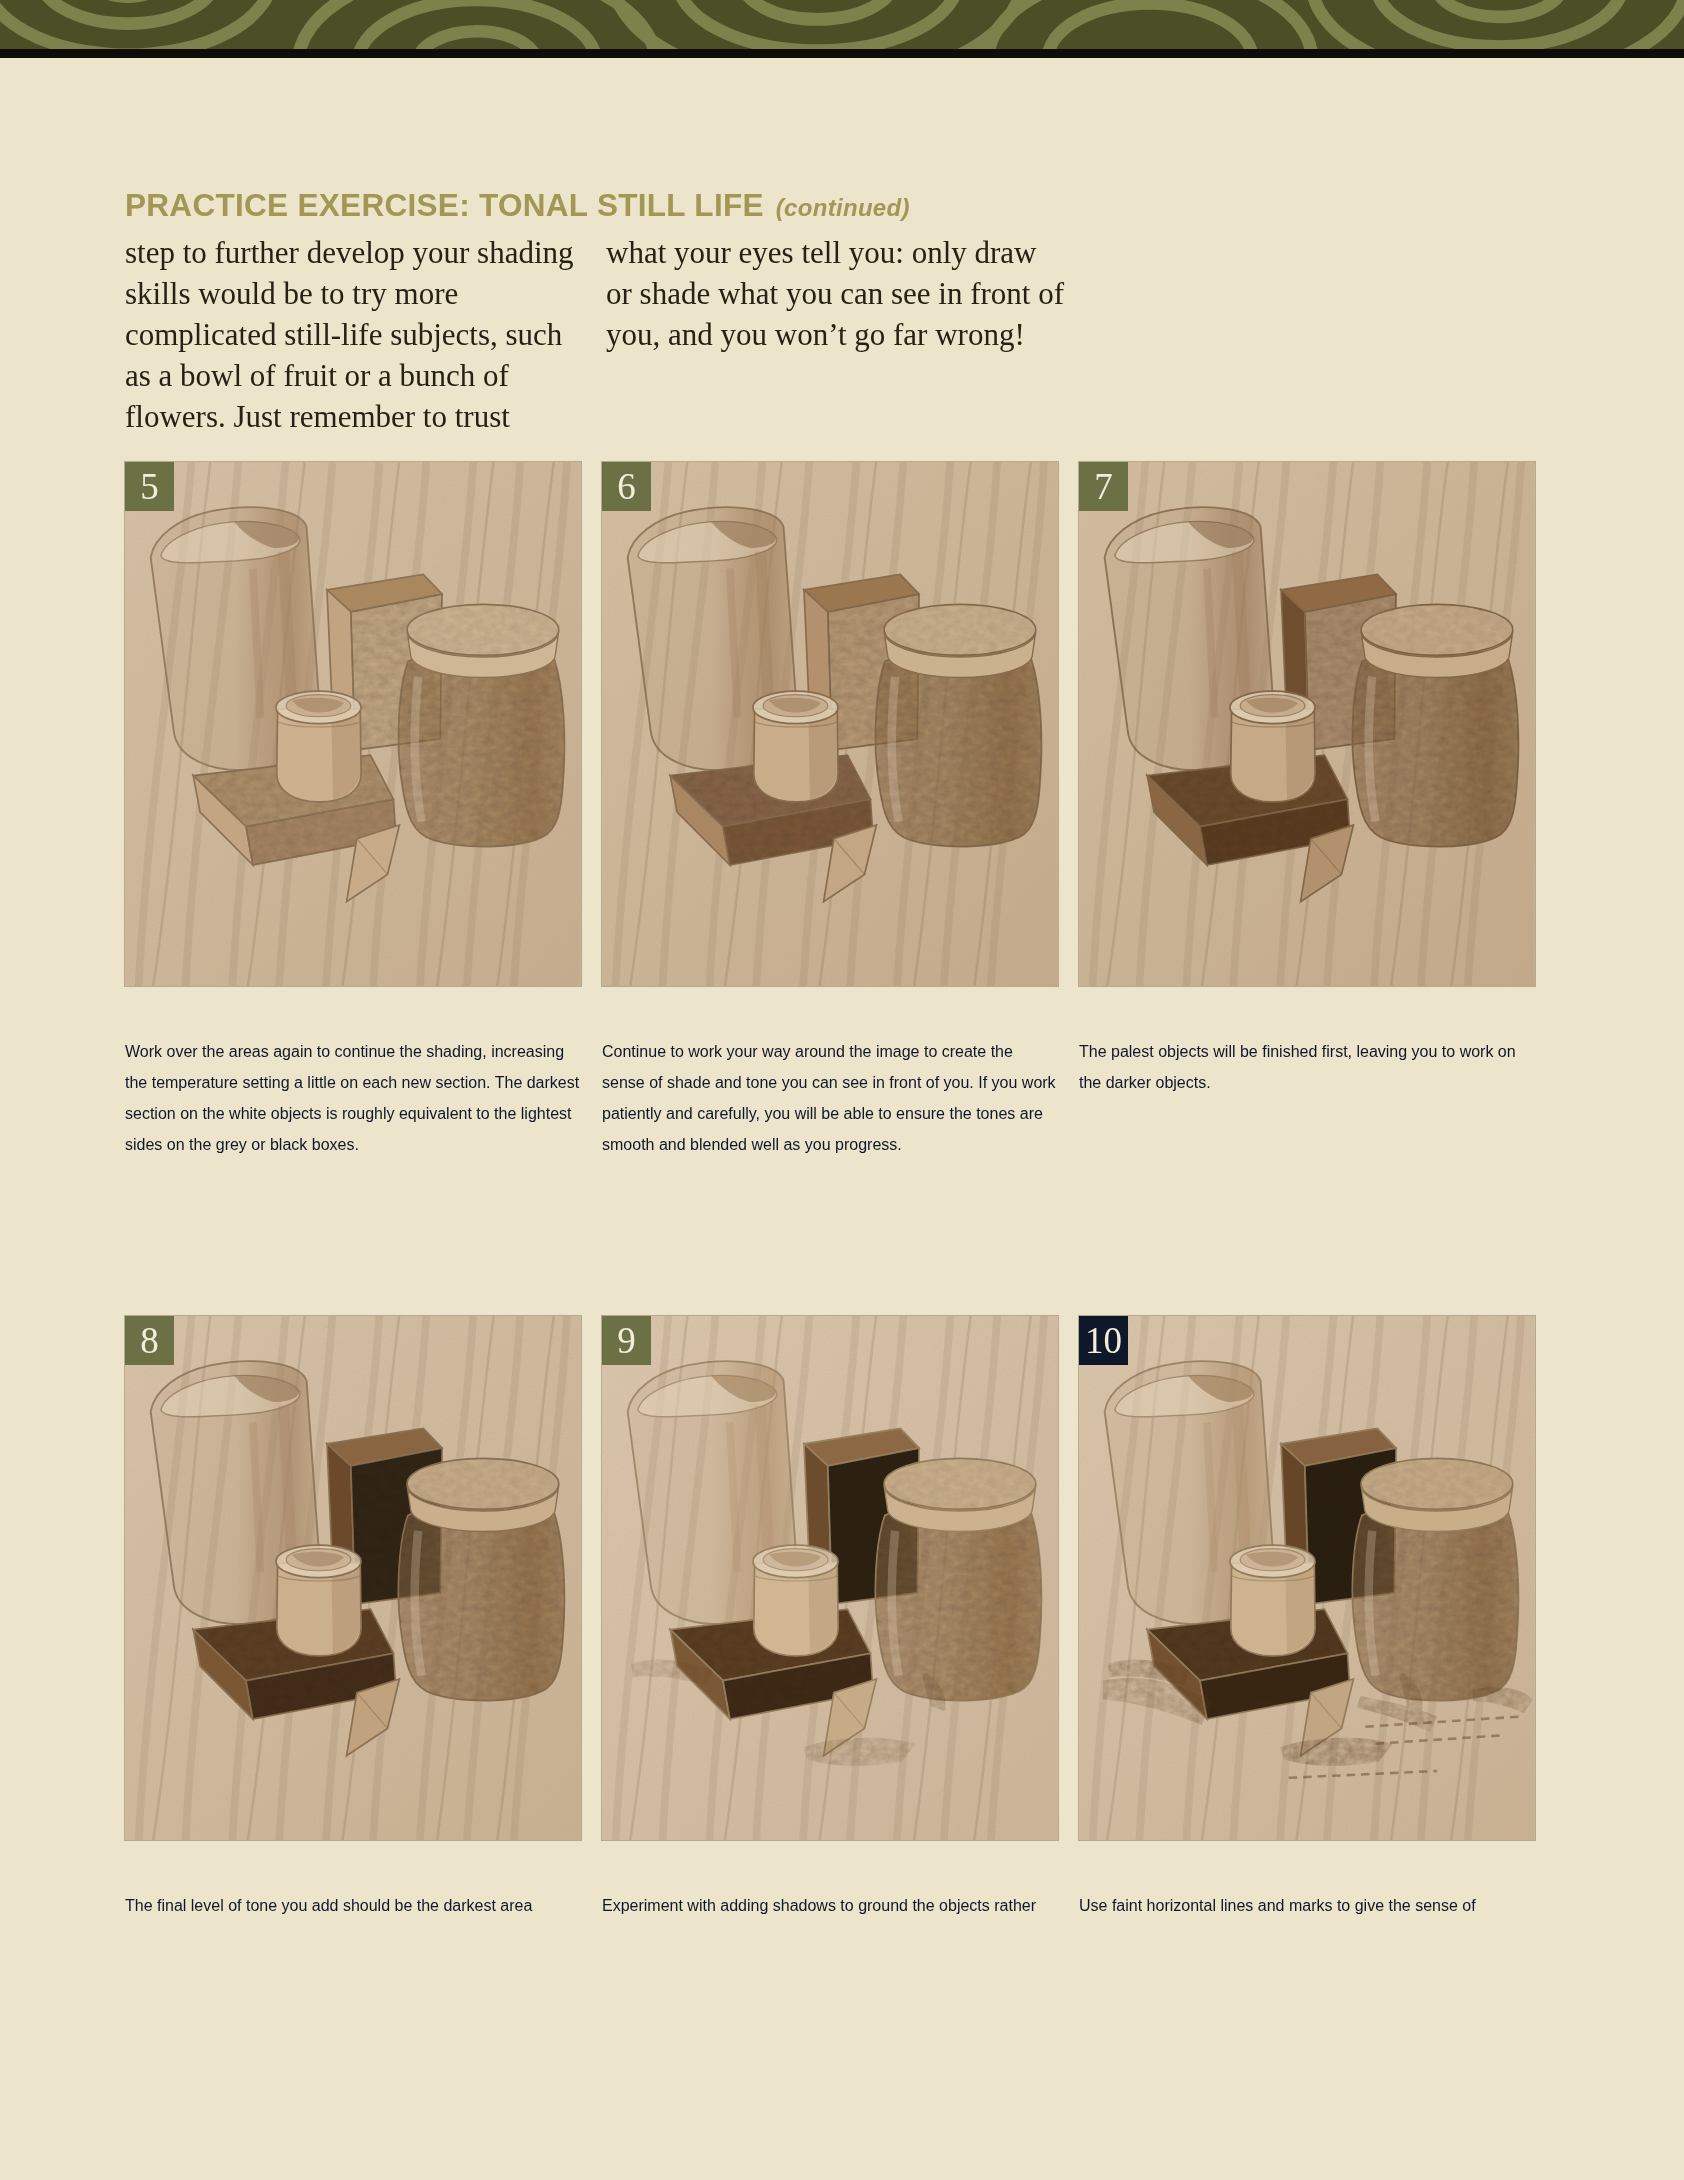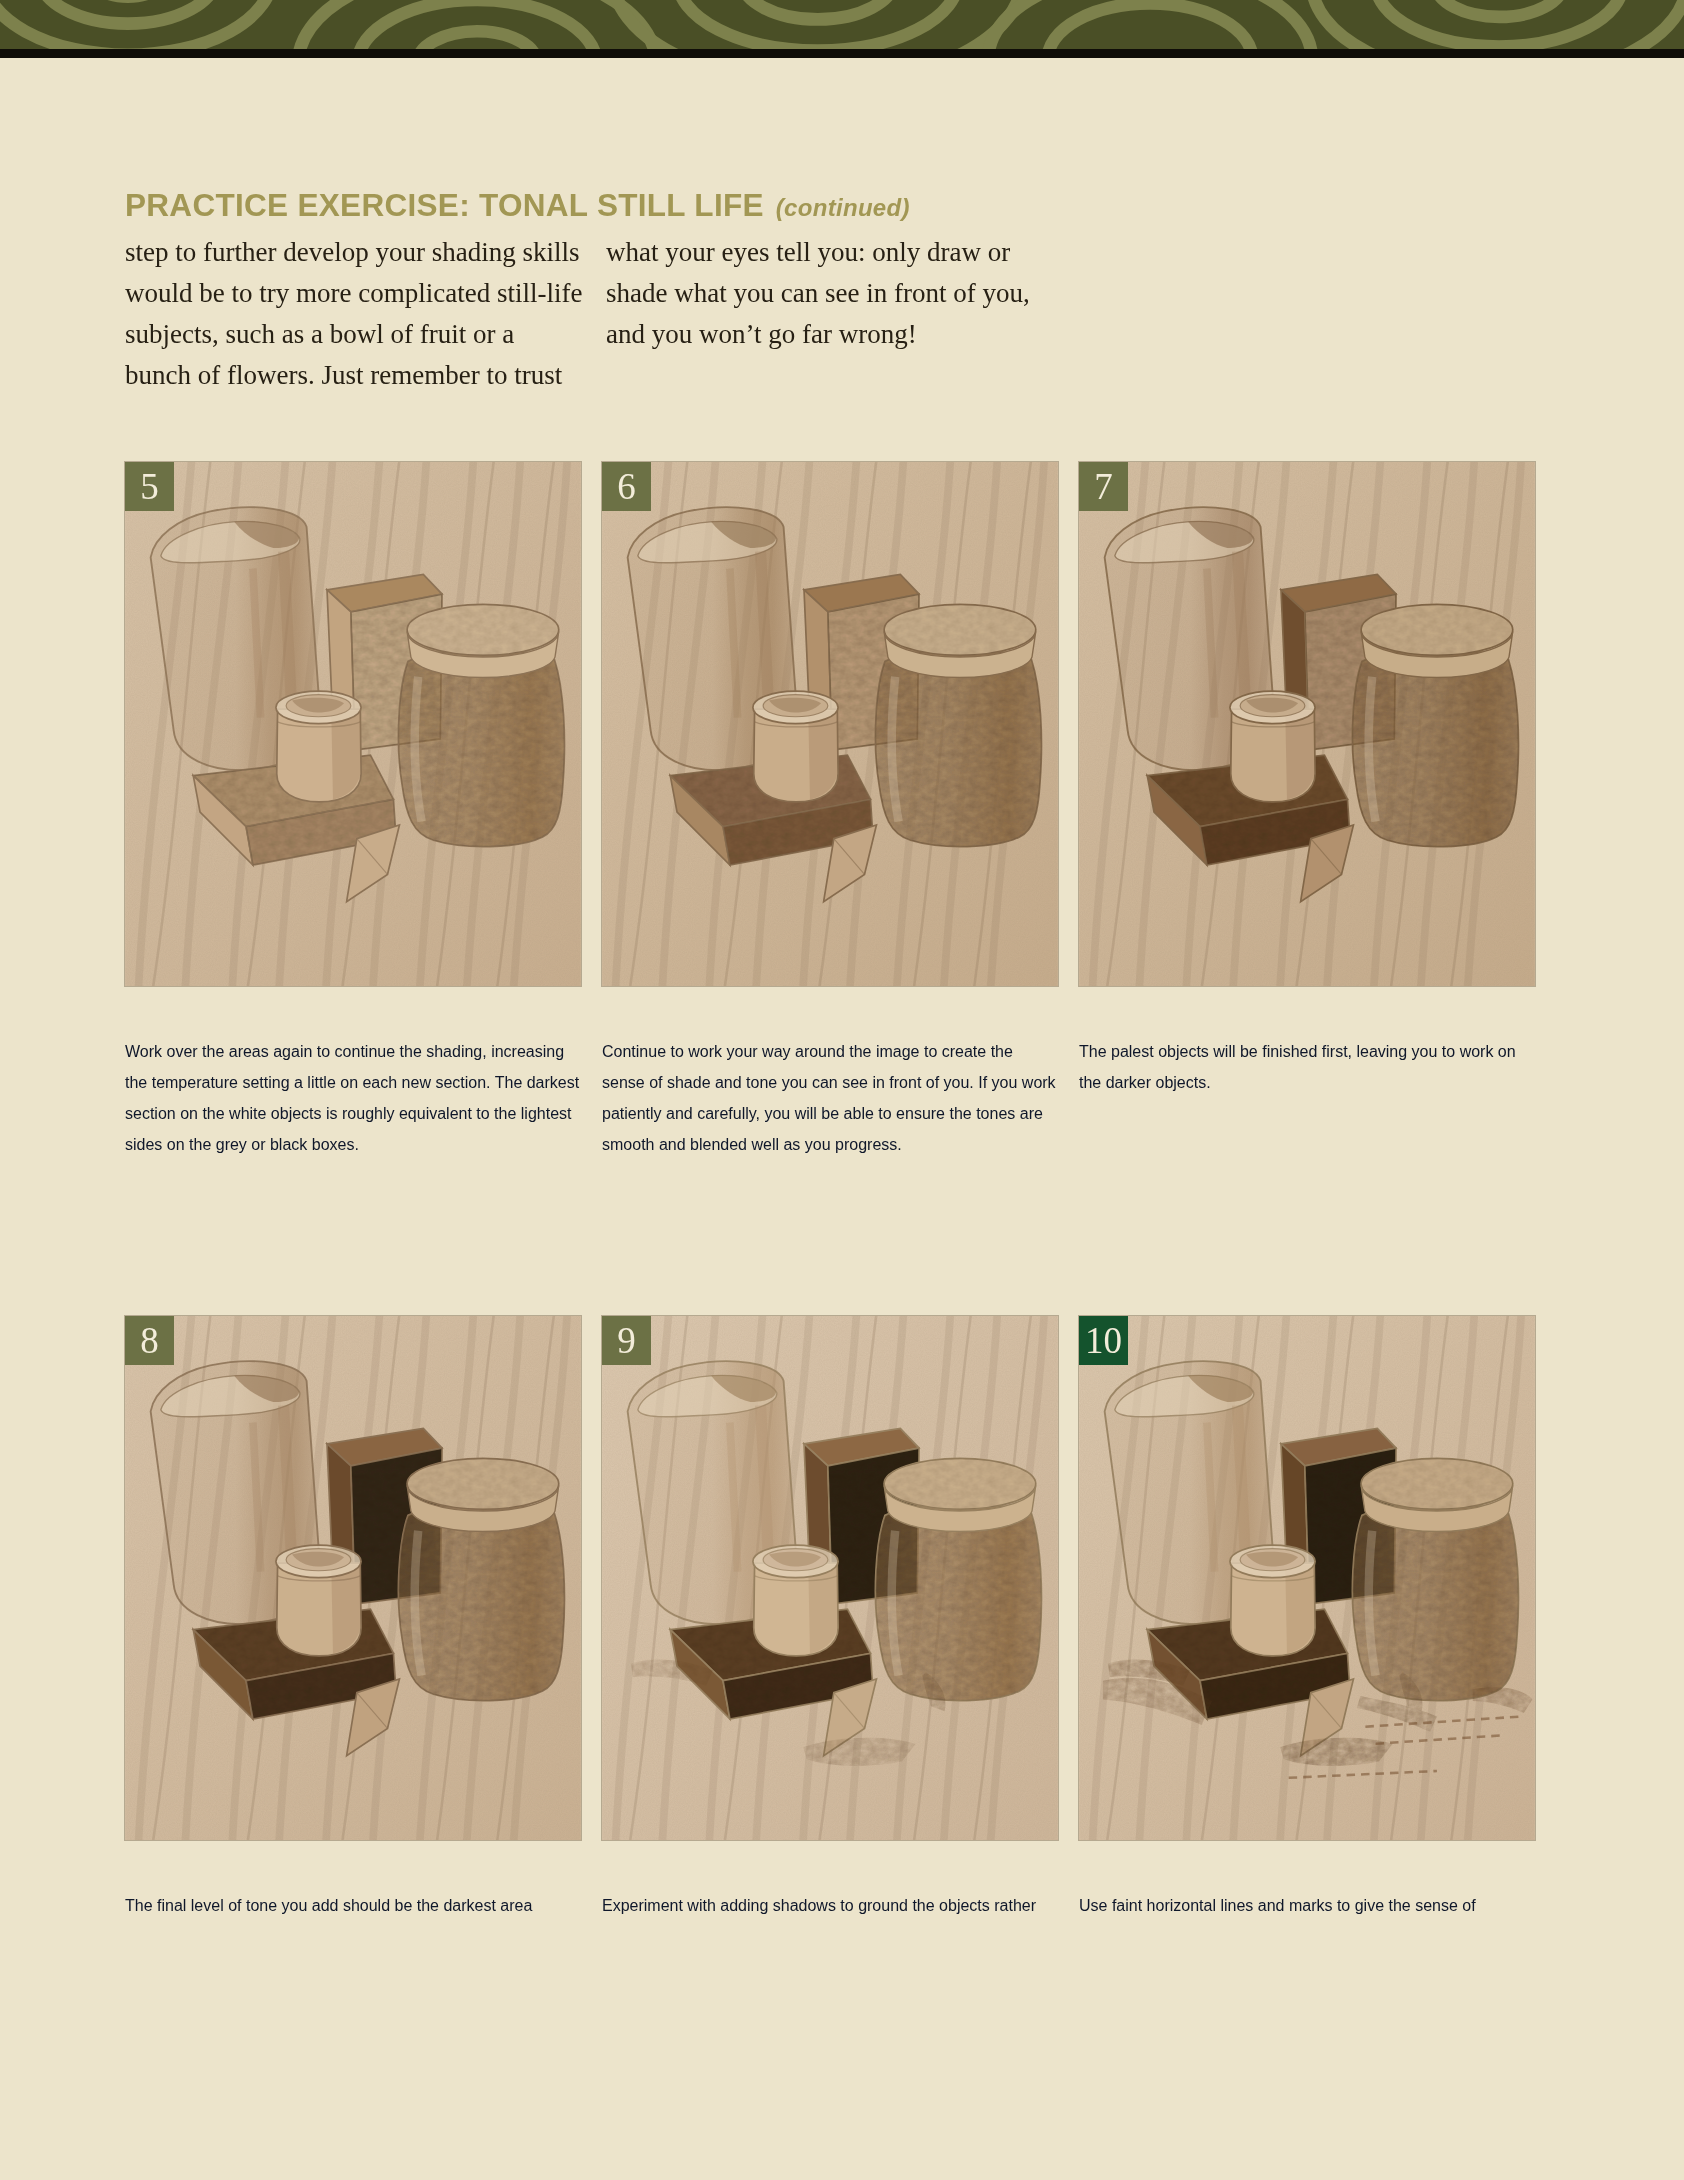--- a/index.html
+++ b/index.html
@@ -6,21 +6,21 @@
   .page{position:relative;width:1685px;height:1914px;background:#ece4cb;
         font-family:"Liberation Sans",sans-serif;overflow:hidden;}
   .band{position:absolute;top:0;left:0;width:1685px;height:49px;display:block;}
   .band-bg{fill:#4a4f26;}
   .band-swirl{stroke:#7d814c;}
   .band-rule{position:absolute;top:49px;left:0;width:1685px;height:8.5px;background:#0f0d08;}
   .title{position:absolute;left:125px;top:187px;font-weight:bold;font-size:31.5px;
          letter-spacing:0.3px;color:#a29754;white-space:nowrap;}
   .title .cont{font-style:italic;font-size:24px;margin-left:12px;}
   .intro{position:absolute;left:125px;top:232px;display:flex;gap:23px;
-         font-family:"Liberation Serif","DejaVu Serif",serif;font-size:27px;
+         font-family:"Liberation Serif","DejaVu Serif",serif;font-size:31px;
          line-height:41px;color:#272014;}
   .intro .col{width:458px;}
   .grid{position:absolute;left:125px;top:462px;display:grid;
         grid-template-columns:456px 456px 456px;column-gap:21px;grid-auto-rows:854px;}
   .cell{position:relative;}
   .photo{position:relative;width:456px;height:524px;outline:0.9px solid rgba(100,80,55,.4);}
   .photo svg{display:block;}
   .badge{position:absolute;top:0;left:0;min-width:49px;height:49px;padding:0 5.1px;
          box-sizing:border-box;display:flex;align-items:center;justify-content:center;
          font-family:"Liberation Serif","DejaVu Serif",serif;font-size:37px;line-height:1;}
@@ -567,21 +567,21 @@
       <path d="M380 418 C398 430 406 448 402 464 L386 458 C380 442 377 428 376 422 Z" fill="#54371c" opacity=".4" filter="url(#r5)"></path>
             <path d="M28 428 C72 418 116 430 156 452 L144 480 C102 462 58 452 28 450 Z" fill="#5d3d20" opacity=".4" filter="url(#r5)"></path>
       <path d="M462 438 C496 432 522 438 532 450 L522 466 C500 456 476 452 462 452 Z" fill="#5d3d20" opacity=".45" filter="url(#r5)"></path>
       <path d="M330 446 C360 452 392 458 420 470 L412 488 C380 474 348 464 326 460 Z" fill="#4e3319" opacity=".4" filter="url(#r5)"></path>
       <g stroke="#6b4423" stroke-width="3" opacity=".5" stroke-dasharray="10 7" fill="none">
         <path d="M336 482 L520 470"></path>
               <path d="M348 502 L500 492"></path>
               <path d="M246 542 L420 534"></path>
       </g>
 </svg>
-          <div class="badge" style="background: #14532d; color: rgb(243, 237, 218);">10</div>
+          <div class="badge" style="background: #0f172a; color: rgb(243, 237, 218);">10</div>
         </div>
         <div class="caption">Use faint horizontal lines and marks to give the sense of foreshortening to the shadows. Do not outline the shadows even if they are very dark: it can make them look too distinct when a softer edge is actually more suitable. Your image should now be completed.</div>
       </div>
     </div>
 
   <div class="pagenum">86</div>
   <div class="logo">
     <span class="main">WOODBURNING</span><span class="script">with Style</span>
   </div>
 

